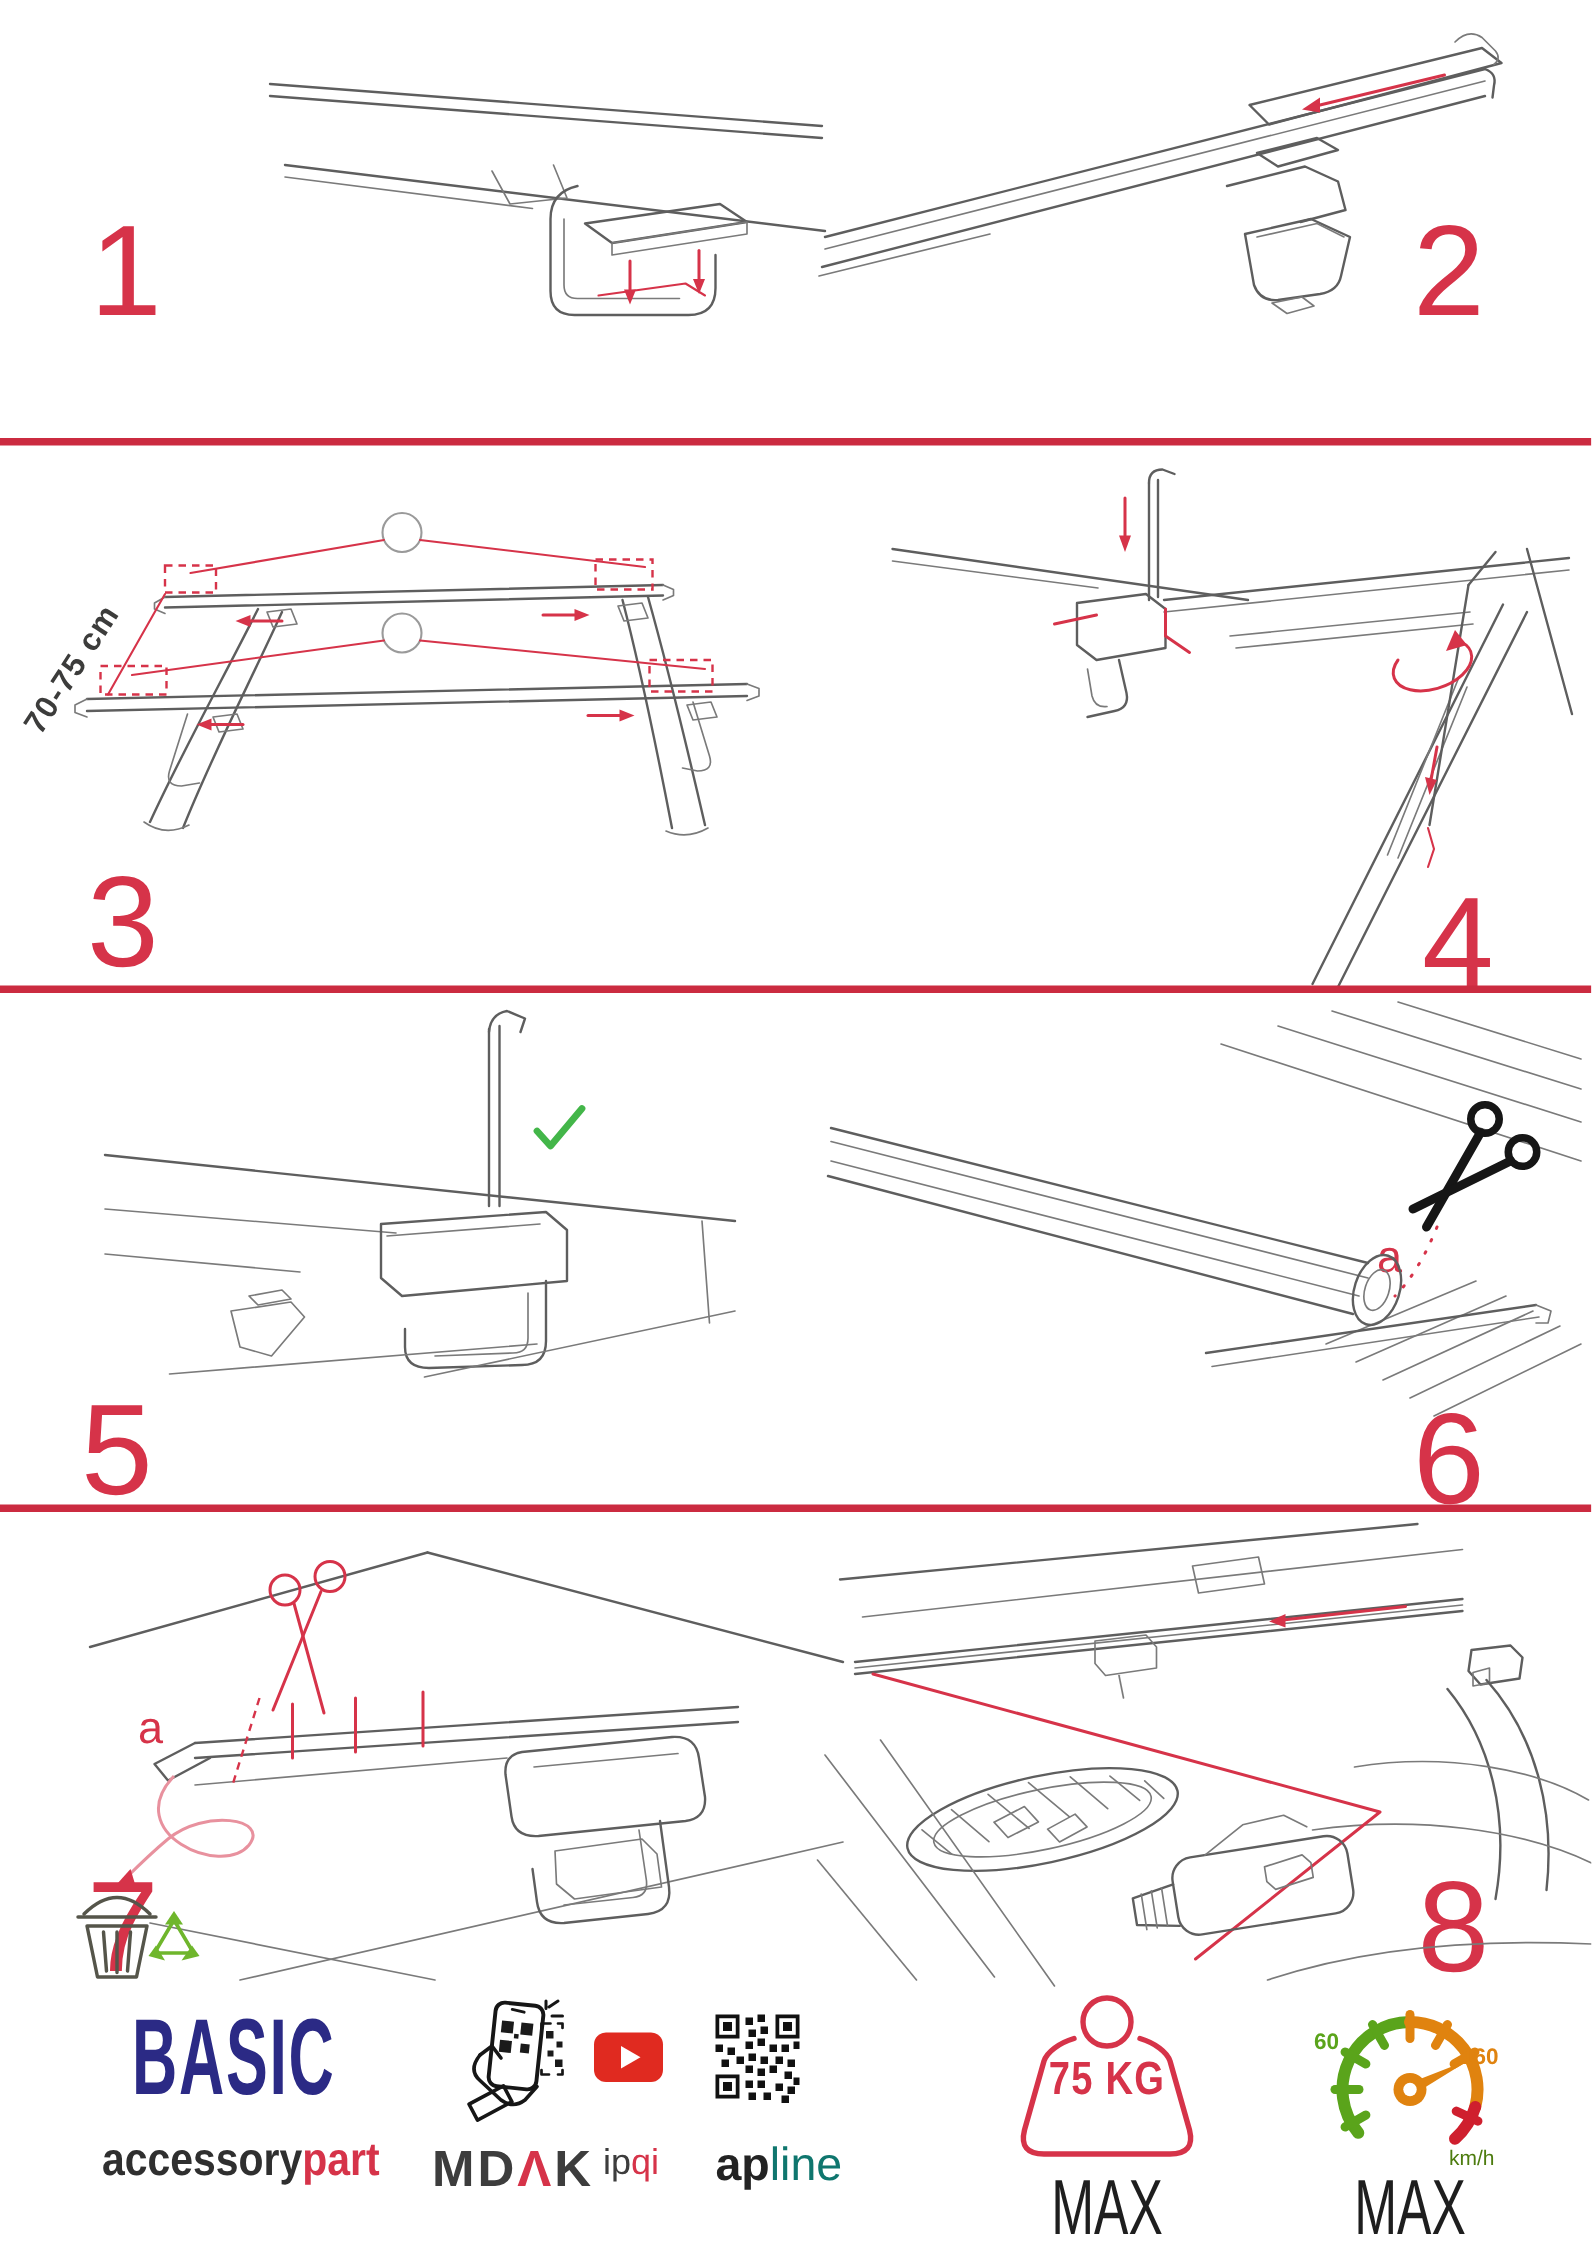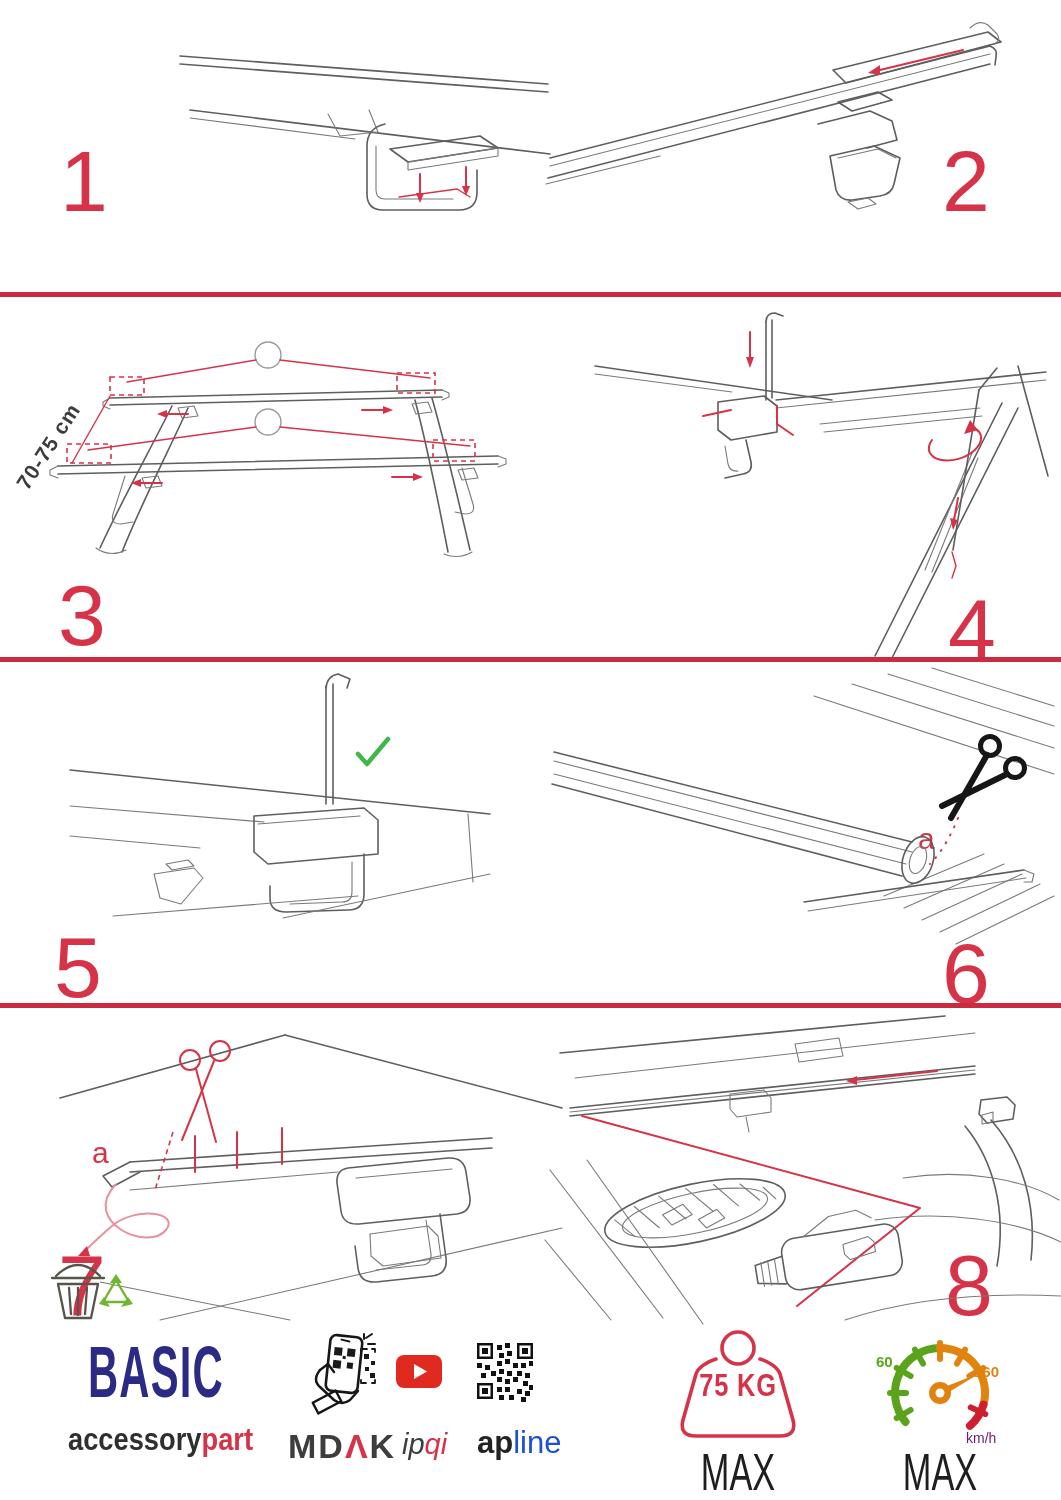--- a/index.html
+++ b/index.html
@@ -26,31 +26,31 @@
   .recf{fill:#6fb62c;stroke:none;}
   .wred{stroke:#d63349;fill:none;stroke-width:3.6;stroke-linecap:round;stroke-linejoin:round;}
   
   .basic{position:absolute;font-size:72px;font-weight:600;color:#2b2a85;line-height:1;
          letter-spacing:2px;transform:scaleX(0.58);transform-origin:left top;display:inline-block;}
   .accpart{position:absolute;font-size:31px;font-weight:700;line-height:1;
            transform:scaleX(0.88);transform-origin:left top;white-space:nowrap;}
   .accpart .d{color:#2f2f2f;} .accpart .r{color:#d63349;}
   .logo-md{position:absolute;font-size:34px;font-weight:700;color:#3d3d3d;letter-spacing:2px;}
   .logo-md .r{color:#d63349;}
-  .logo-ip{position:absolute;font-size:29px;font-weight:500;color:#3d3d3d;font-style:italic;}
+  .logo-ip{position:absolute;font-size:24px;font-weight:500;color:#3d3d3d;}
   .logo-ip .r{color:#d63349;}
   .logo-ap{position:absolute;font-size:31px;font-weight:700;color:#232323;}
-  .logo-ap .r{color:#1d4ed8;font-weight:500;}
+  .logo-ap .r{color:#0f766e;font-weight:500;}
   .kg{position:absolute;width:136px;text-align:center;font-size:31px;font-weight:700;color:#d63349;
       transform:scaleX(0.82);transform-origin:center;letter-spacing:1px;}
   .maxtxt{position:absolute;font-size:52px;font-weight:500;color:#1e1e1e;line-height:1;
           transform:scaleX(0.66);transform-origin:center;width:160px;text-align:center;letter-spacing:0px;}
   .sp60{position:absolute;font-size:15px;font-weight:700;color:#5aa41b;}
   .sp120{position:absolute;font-size:15px;font-weight:700;color:#e0830f;}
-  .spunit{position:absolute;font-size:14px;font-weight:500;color:#701a75;padding-left:48px;}
+  .spunit{position:absolute;font-size:14px;font-weight:500;color:#4d7c0f;padding-left:48px;}
 </style>
 </head>
 <body>
 
 <div class="page">
 
   <span class="num" style="left:60px;top:138px;">1</span>
 
   <svg class="abs" style="left:150px;top:18px;" width="400" height="258" viewBox="0 0 400 258">
     <path class="ln" d="M30,38 L398,66"></path>

